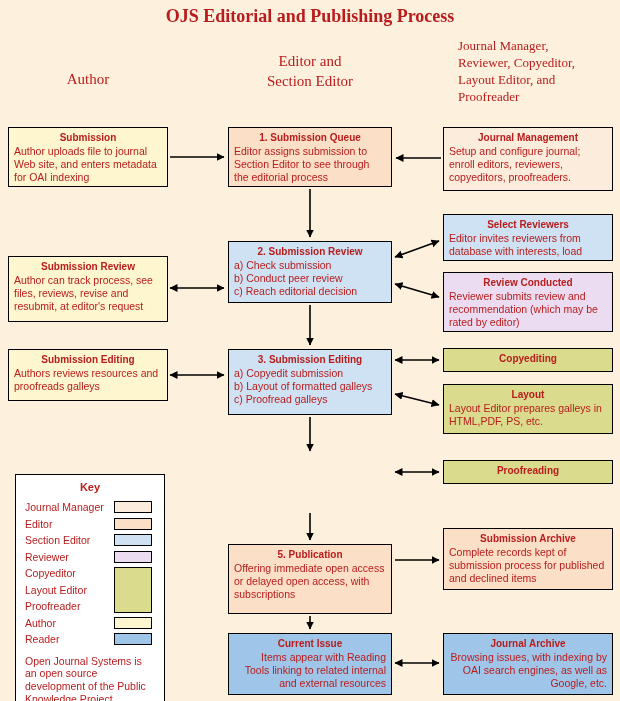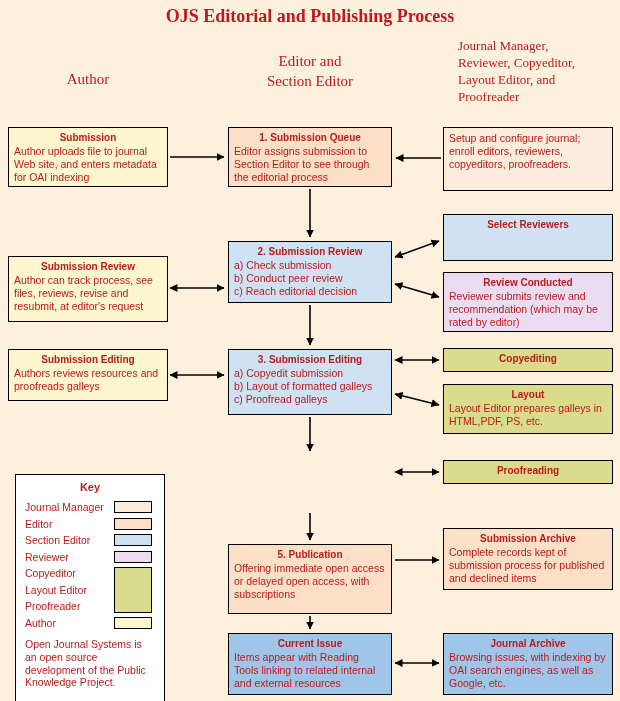--- a/index.html
+++ b/index.html
@@ -21,21 +21,21 @@
   }
   .colhead.small { font-size:13px; }
   .arrows { position:absolute; top:0; left:0; pointer-events:none; }
   .box {
     position:absolute; border:1px solid #000;
     padding:4px 5px; font-size:10.5px; line-height:1.22;
   }
   .box .bt { font-weight:bold; text-align:center; font-size:10px; margin-bottom:1px; }
   .box .bt.only { margin-bottom:0; }
   .box .bb { white-space:pre-line; }
-  .box.center-body .bb { text-align:left; }
+  .box.center-body .bb { text-align:right; }
   .c-jm      { background:var(--c-journal-manager,#fcecdb); }
   .c-editor  { background:var(--c-editor,#fbdfc7); }
   .c-sec     { background:var(--c-section-editor,#cfe2f3); }
   .c-rev     { background:var(--c-reviewer,#ecdcf2); }
   .c-olive   { background:var(--c-copyeditor-group,#dbdb8d); }
   .c-author  { background:var(--c-author,#fdf6cf); }
   .c-reader  { background:var(--c-reader,#9fc5e8); }
   .keybox {
     position:absolute; left:15px; top:437px; width:150px; height:252px;
     background:var(--c-key-bg,#ffffff); border:1px solid #000;
@@ -130,24 +130,26 @@
   <div class="box c-editor" style="left:228px; top:544px; width:164px; height:70px">
     <div class="bt">5. Publication</div>
     <div class="bb">Offering immediate open access or delayed open access, with subscriptions</div>
   </div>
   <div class="box c-reader center-body" style="left:228px; top:633px; width:164px; height:62px">
     <div class="bt">Current Issue</div>
     <div class="bb">Items appear with Reading Tools linking to related internal and external resources</div>
   </div>
 
   <div class="box c-jm" style="left:443px; top:127px; width:170px; height:64px">
+    <div class="bt">Journal Management</div>
     <div class="bb">Setup and configure journal; enroll editors, reviewers, copyeditors, proofreaders.</div>
   </div>
   <div class="box c-sec" style="left:443px; top:214px; width:170px; height:47px">
     <div class="bt">Select Reviewers</div>
+    <div class="bb">Editor invites reviewers from database with interests, load</div>
   </div>
   <div class="box c-olive" style="left:443px; top:348px; width:170px; height:24px">
     <div class="bt only">Copyediting</div>
   </div>
   <div class="box c-rev" style="left:443px; top:272px; width:170px; height:60px">
     <div class="bt">Review Conducted</div>
     <div class="bb">Reviewer submits review and recommendation (which may be rated by editor)</div>
   </div>
   <div class="box c-olive" style="left:443px; top:384px; width:170px; height:50px">
     <div class="bt">Layout</div>
@@ -189,18 +191,22 @@
     <div class="key-row">
       <span>Layout Editor</span>
     </div>
     <div class="key-row">
       <span>Proofreader</span>
     </div>
     <div class="key-row">
       <span>Author</span>
       <span class="key-swatch c-author"></span>
     </div>
+    <div class="key-row">
+      <span>Reader</span>
+      <span class="key-swatch c-reader"></span>
+    </div>
     <div class="key-olive-swatch"></div>
     <div class="key-note">Open Journal Systems is an open source development of the Public Knowledge Project.</div>
     <div class="key-url">http://pkp.sfu.ca</div>
   </div>
 
 </div>
 
 </body></html>

